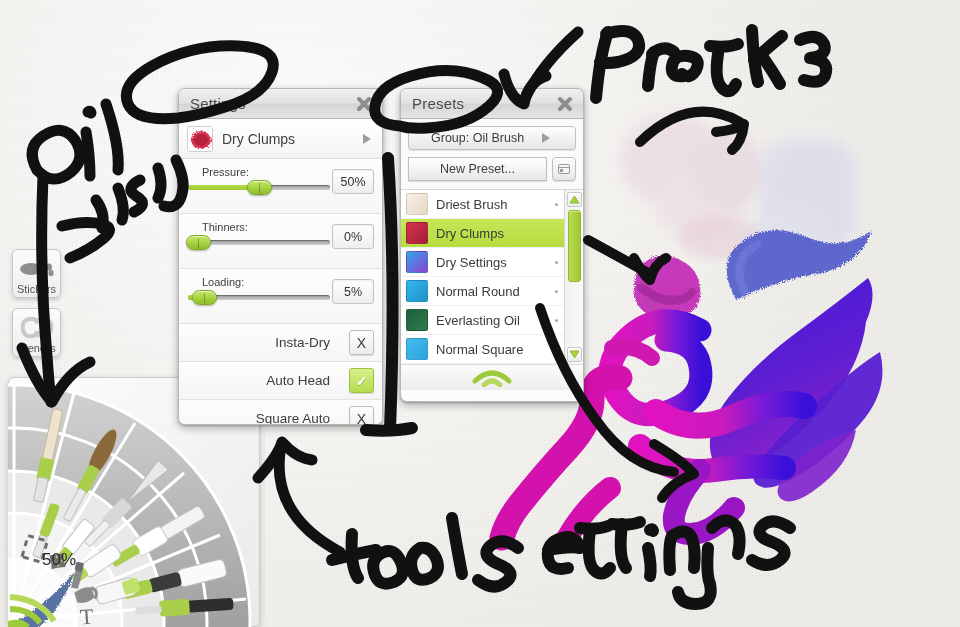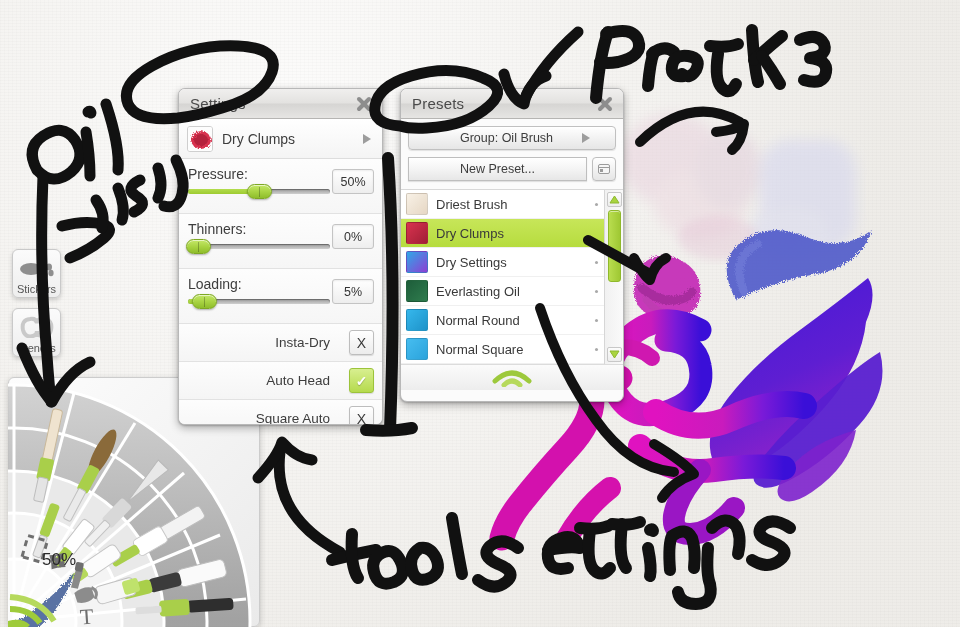--- a/index.html
+++ b/index.html
@@ -93,21 +93,21 @@
     margin-right: 3px;
   }
 
   .slider-row {
     padding: 7px 8px 8px 9px;
     background: linear-gradient(to bottom,#fdfdfd,#f6f6f6);
     border-bottom: 1px solid #e2e2e2;
     position: relative;
     height: 55px;
   }
-  .slider-row .lbl { font-size: 14px; color: #3d3d3d; margin-bottom: 7px; }
+  .slider-row .lbl { font-size: 11px; color: #3d3d3d; margin-bottom: 7px; padding-left: 14px; }
   .track {
     position: relative;
     height: 5px;
     width: 142px;
     border-radius: 3px;
     background: linear-gradient(to bottom,#9a9a9a,#cfcfcf);
     box-shadow: inset 0 1px 1px rgba(0,0,0,.35);
   }
   .fill {
     position: absolute; left: 0; top: 0; bottom: 0;
@@ -157,33 +157,32 @@
   }
   .chkbox.on {
     background: linear-gradient(to bottom,#d8ef90,#b5da4d);
     border-color: #9cc33a;
     color: #ffffff;
     font-weight: bold;
     text-shadow: 0 1px 1px rgba(0,0,0,.25);
   }
 
   
-  #presets-panel { left: 400px; top: 88px; width: 224px; height: 314px; }
+  #presets-panel { left: 400px; top: 88px; width: 184px; height: 314px; }
 
   .combo {
     margin: 7px 7px 0 7px;
     height: 24px;
     border: 1px solid #c0c0c0;
     border-radius: 4px;
     background: linear-gradient(to bottom,#ffffff 0%,#f2f2f2 50%,#e6e6e6 100%);
     box-shadow: 0 1px 1px rgba(0,0,0,.10), inset 0 1px 0 #fff;
     display:flex; align-items:center;
     padding: 0 22px;
     cursor: pointer;
-    text-align: center;
   }
   .combo .ctext { font-size: 12.5px; color: #3d3d3d; flex: 1 1 auto; }
 
   .newpreset-row { display: flex; align-items: center; margin: 7px 7px 8px 7px; gap: 5px; }
   .btn-newpreset {
     flex: 1 1 auto; height: 24px;
     border: 1px solid #bebebe; border-radius: 0;
     background: linear-gradient(to bottom,#ffffff 0%,#f4f4f4 50%,#e7e7e7 100%);
     box-shadow: 0 1px 1px rgba(0,0,0,.10), inset 0 1px 0 #fff;
     display:flex; align-items:center; justify-content:center;
@@ -637,27 +636,27 @@
           <div class="preset-item sel">
             <div class="pthumb" style="background: linear-gradient(135deg, rgb(216, 50, 79), rgb(161, 31, 54));"></div>
             <span class="pname">Dry Clumps</span>
           </div>
           <div class="preset-item">
             <div class="pthumb" style="background: linear-gradient(135deg, rgb(47, 168, 232), rgb(141, 63, 212));"></div>
             <span class="pname">Dry Settings</span>
             <span class="dot"></span>
           </div>
           <div class="preset-item">
-            <div class="pthumb" style="background: linear-gradient(135deg, rgb(29, 93, 58), rgb(47, 124, 78)); border-radius: 2px;"></div>
-            <span class="pname">Everlasting Oil</span>
+            <div class="pthumb" style="background: linear-gradient(135deg, rgb(53, 183, 236), rgb(30, 147, 201));"></div>
+            <span class="pname">Normal Round</span>
             <span class="dot"></span>
           </div>
           <div class="preset-item">
-            <div class="pthumb" style="background: linear-gradient(135deg, rgb(53, 183, 236), rgb(30, 147, 201));"></div>
-            <span class="pname">Normal Round</span>
+            <div class="pthumb" style="background: linear-gradient(135deg, rgb(29, 93, 58), rgb(47, 124, 78)); border-radius: 2px;"></div>
+            <span class="pname">Everlasting Oil</span>
             <span class="dot"></span>
           </div>
           <div class="preset-item">
             <div class="pthumb" style="background: linear-gradient(135deg, rgb(70, 189, 240), rgb(43, 163, 220));"></div>
             <span class="pname">Normal Square</span>
             <span class="dot"></span>
           </div>
         </div>
       <div class="vscroll">
         <div class="sb-btn sb-up">

